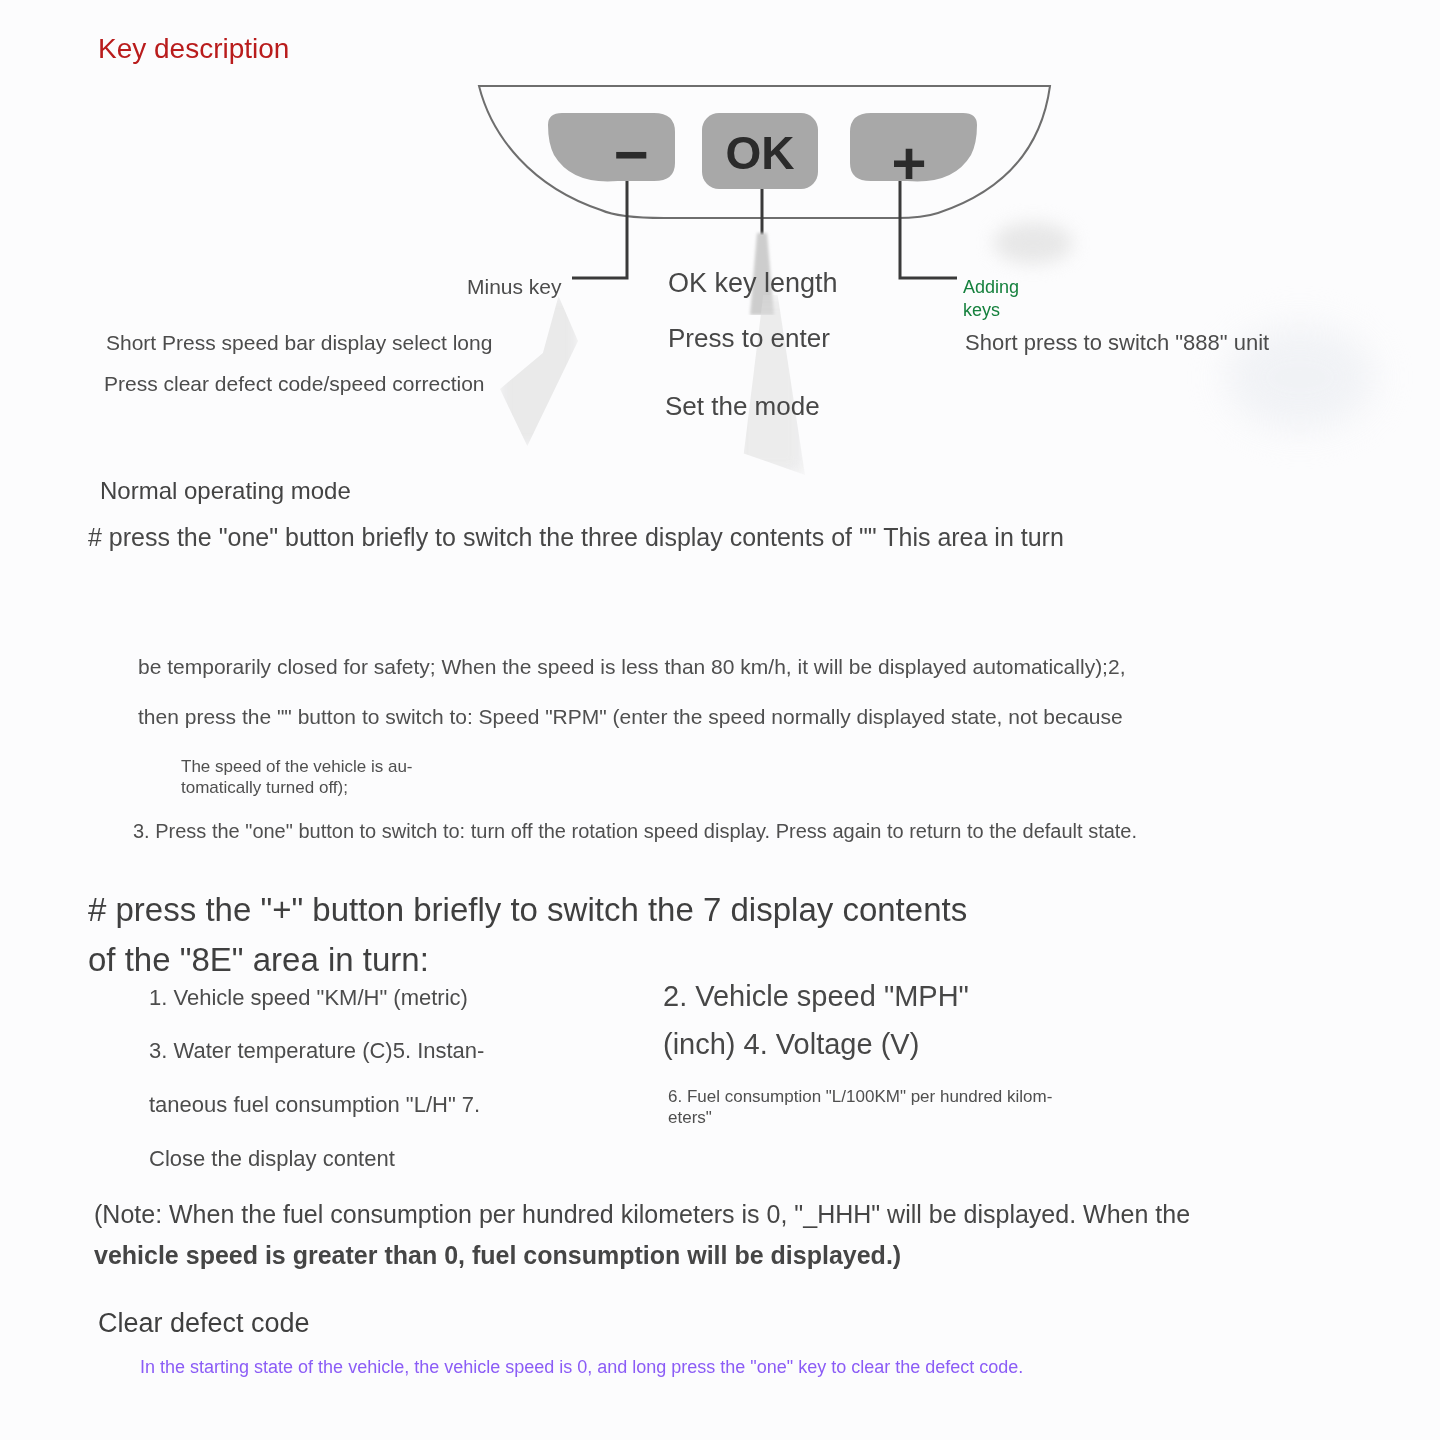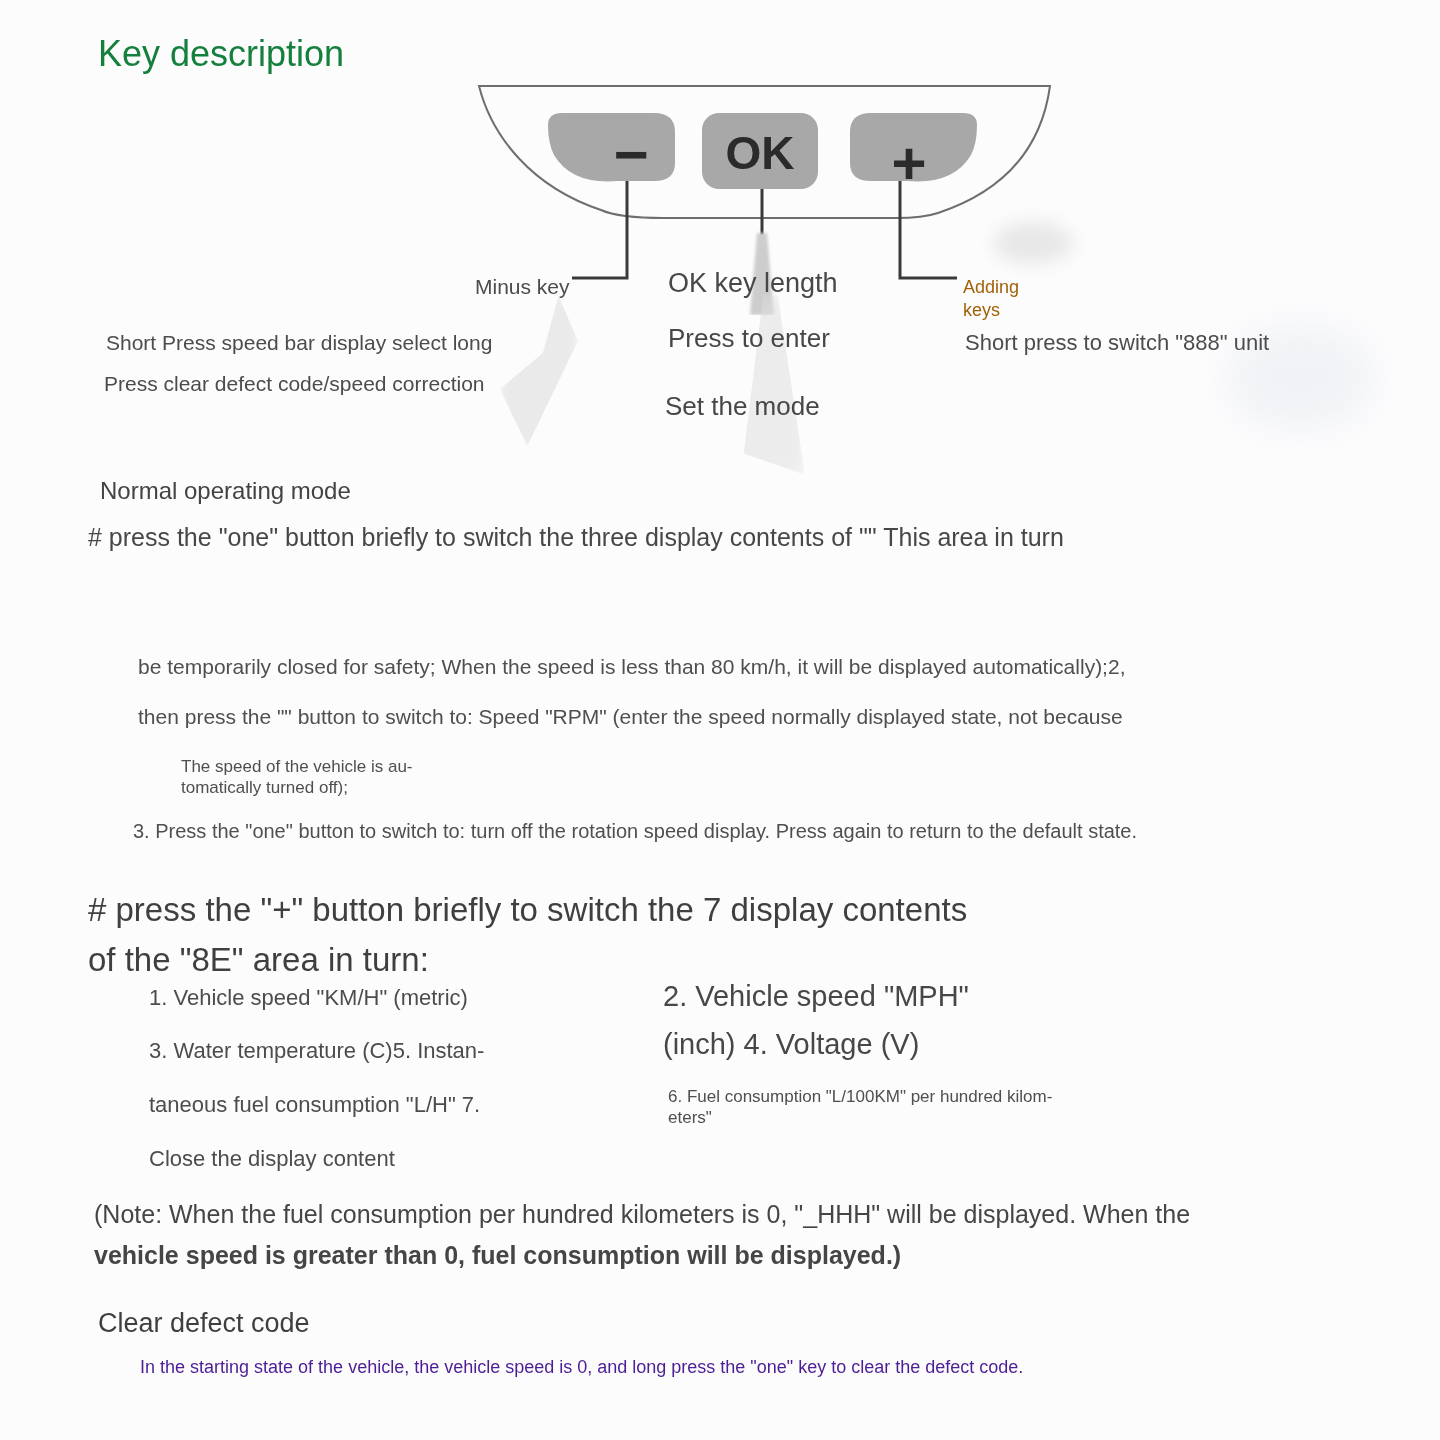--- a/index.html
+++ b/index.html
@@ -5,38 +5,38 @@
   html,body{margin:0;padding:0;}
   .page{
     position:relative;
     width:1440px;height:1440px;
     background:#fcfcfd;
     font-family:"Liberation Sans", sans-serif;
     color:#4a4a4a;
     overflow:hidden;
   }
   .t{position:absolute;white-space:nowrap;line-height:1.15;}
-  .title{font-size:36px;color:#15803d;}
-  .keyname{font-size:21px;color:#4c4c4c;margin-left:8px;}
+  .title{font-size:28px;color:#b91c1c;}
+  .keyname{font-size:21px;color:#4c4c4c;}
   .keyname-lg{font-size:27px;color:#474747;}
-  .keyname-sm{font-size:18px;color:#a16207;line-height:23px;}
+  .keyname-sm{font-size:18px;color:#15803d;line-height:23px;}
   .desc{font-size:21px;color:#4c4c4c;}
   .desc-lg{font-size:26px;color:#474747;}
   .desc-r{font-size:22px;color:#4c4c4c;}
   .h2{font-size:24px;color:#434343;}
   .intro{font-size:25px;color:#474747;}
   .li{font-size:21px;color:#4f4f4f;}
   .li-sm{font-size:17px;color:#4f4f4f;line-height:21px;}
   .h1{font-size:33px;color:#3f3f3f;}
   .col-l{font-size:22px;color:#4c4c4c;}
   .col-r-lg{font-size:29px;color:#474747;}
   .col-r-sm{font-size:17px;color:#4f4f4f;line-height:21px;}
   .note{font-size:25px;color:#454545;}
   .h3{font-size:27px;color:#3f3f3f;}
-  .foot{font-size:18px;color:#4c1d95;text-align:center;}
+  .foot{font-size:18px;color:#8b5cf6;text-align:center;}
   .device-svg{position:absolute;left:460px;top:75px;}
   .artifact{position:absolute;pointer-events:none;}
   .art-chevron{
     left:500px;top:296px;width:78px;height:150px;
     background:#dadada;opacity:.55;filter:blur(6px);
     clip-path:polygon(75% 0, 100% 30%, 35% 100%, 0 62%, 55% 38%);
   }
   .art-streak{
     left:733px;top:295px;width:72px;height:180px;
     background:#dedede;opacity:.55;filter:blur(8px);

